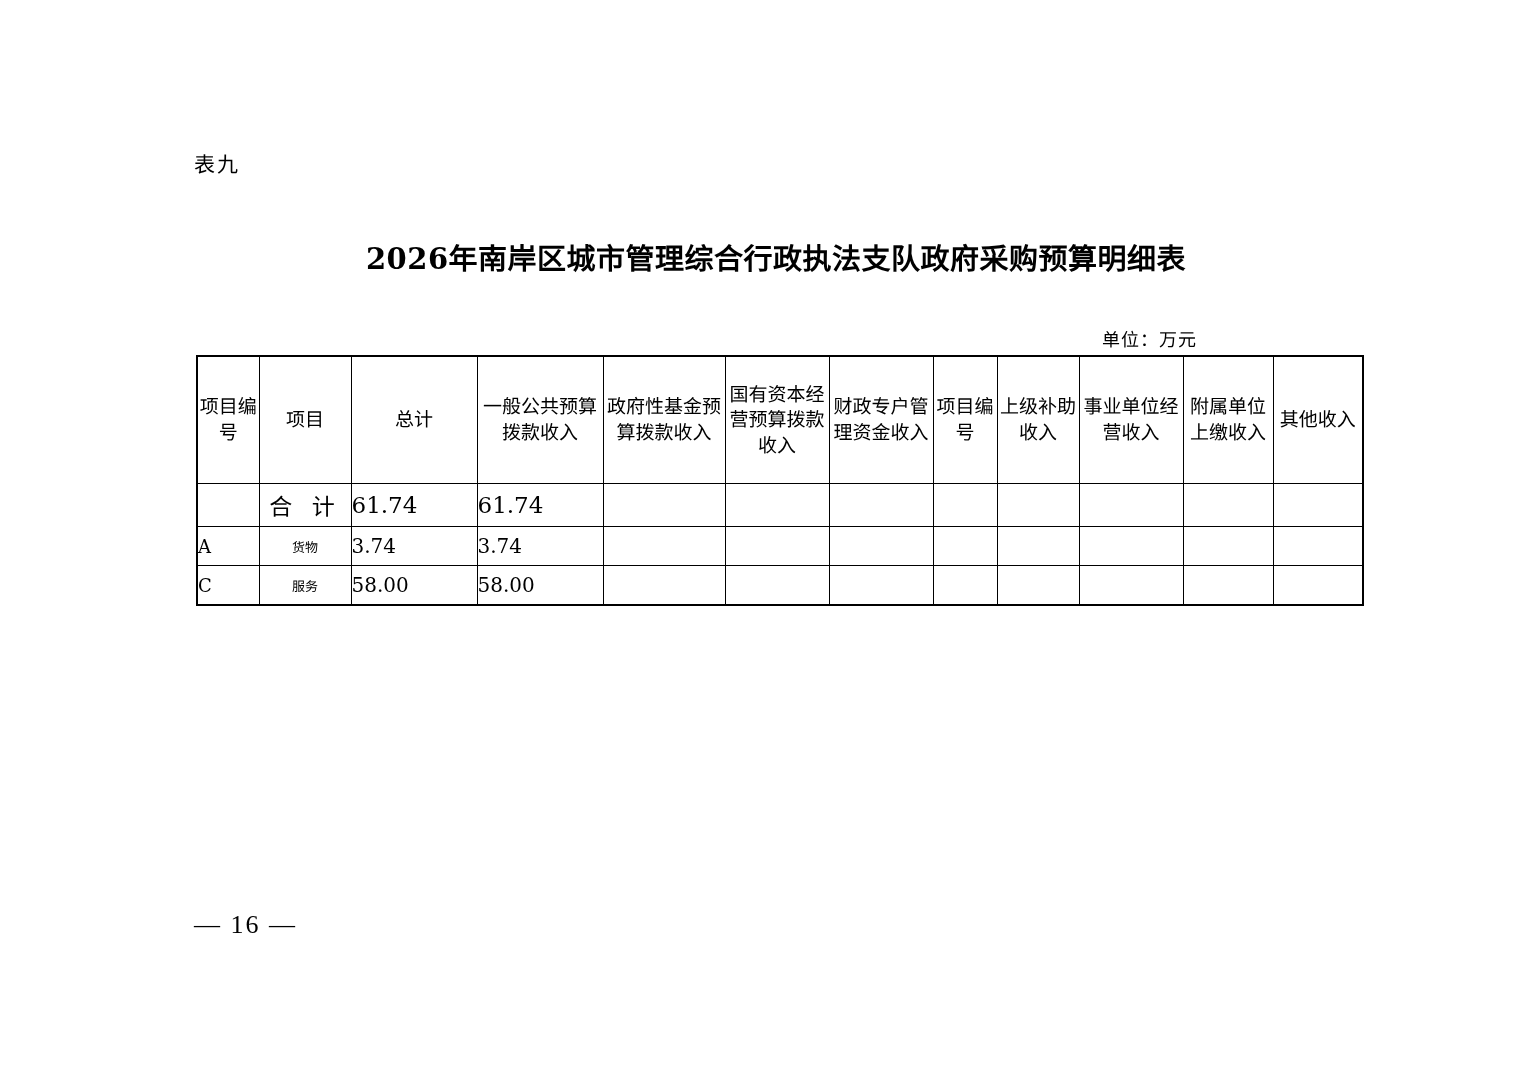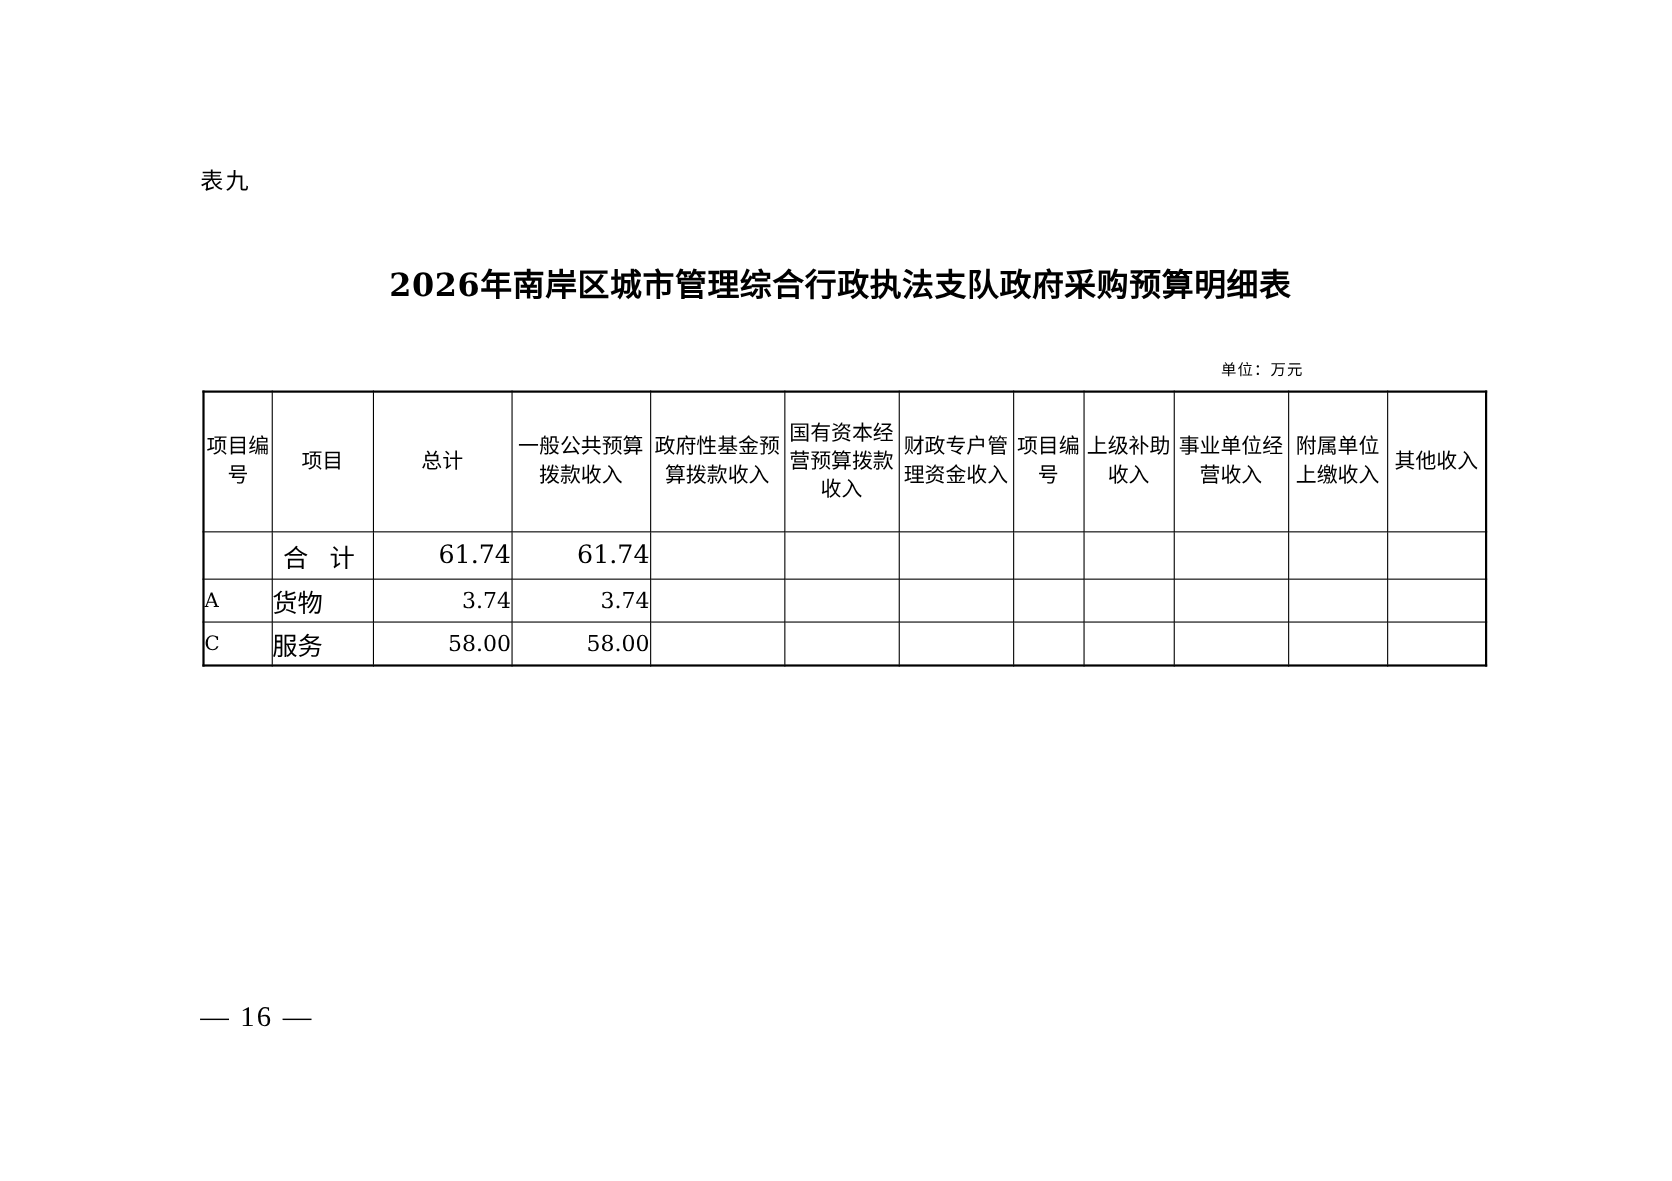--- a/index.html
+++ b/index.html
@@ -10,21 +10,21 @@
   body {
     width: 1520px;
     height: 1074px;
     position: relative;
     font-family: "Liberation Serif", serif;
     color: #000000;
     overflow: hidden;
   }
   .page {
     position: absolute;
-    left: 4px; top: 0;
+    left: 16px; top: 0;
     width: 1369px;
     height: 1074px;
   }
   .table-label {
     position: absolute;
     left: 178px;
     top: 148px;
     font-family: "DejaVu Serif", serif;
     font-size: 21px;
     letter-spacing: 2px;
@@ -39,21 +39,21 @@
     font-family: "DejaVu Serif", serif;
     font-weight: bold;
     font-size: 29px;
     letter-spacing: 0.5px;
   }
   .unit-note {
     position: absolute;
     right: 188px;
     top: 325px;
     font-family: Liberation Serif, serif;
-    font-size: 14px;
+    font-size: 18px;
     letter-spacing: 1px;
   }
   .tbl-wrap {
     position: absolute;
     left: 180px;
     top: 355px;
     width: 1156px;
   }
   table.budget {
     border-collapse: collapse;
@@ -89,26 +89,25 @@
     height: 42px;
     font-weight: bold;
     font-size: 23px;
   }
   .c-code {
     text-align: left;
     padding-left: 8px;
     font-size: 18px;
   }
   .c-name {
-    text-align: left;
+    text-align: center;
     padding-left: 16px;
-    font-size: 23px;
+    font-size: 13px;
   }
   .c-num {
-    text-align: right;
     padding-right: 12px;
     font-variant-numeric: tabular-nums;
   }
   .c-total-label {
     text-align: center;
     letter-spacing: 6px;
     font-size: 21px;
     font-weight: bold;
   }
   .page-number {

